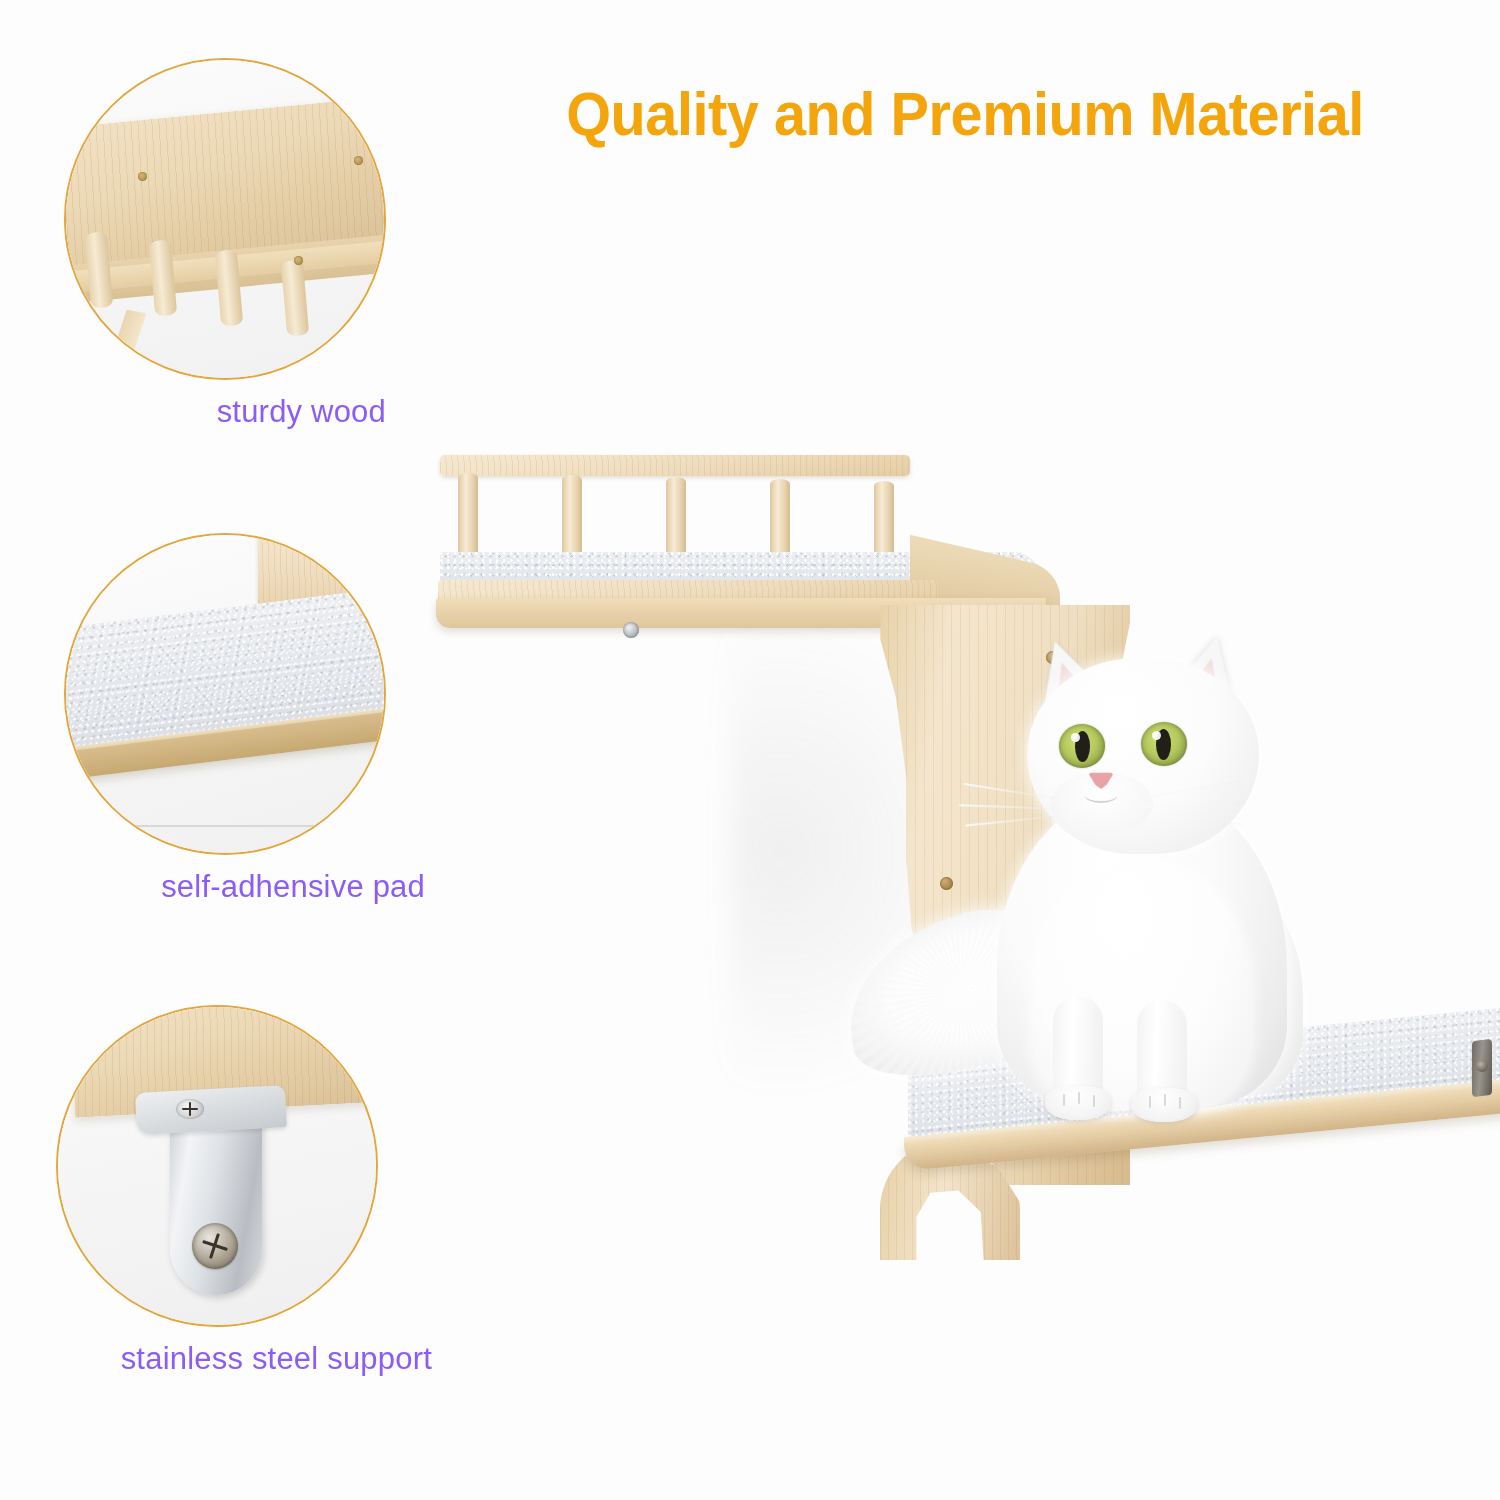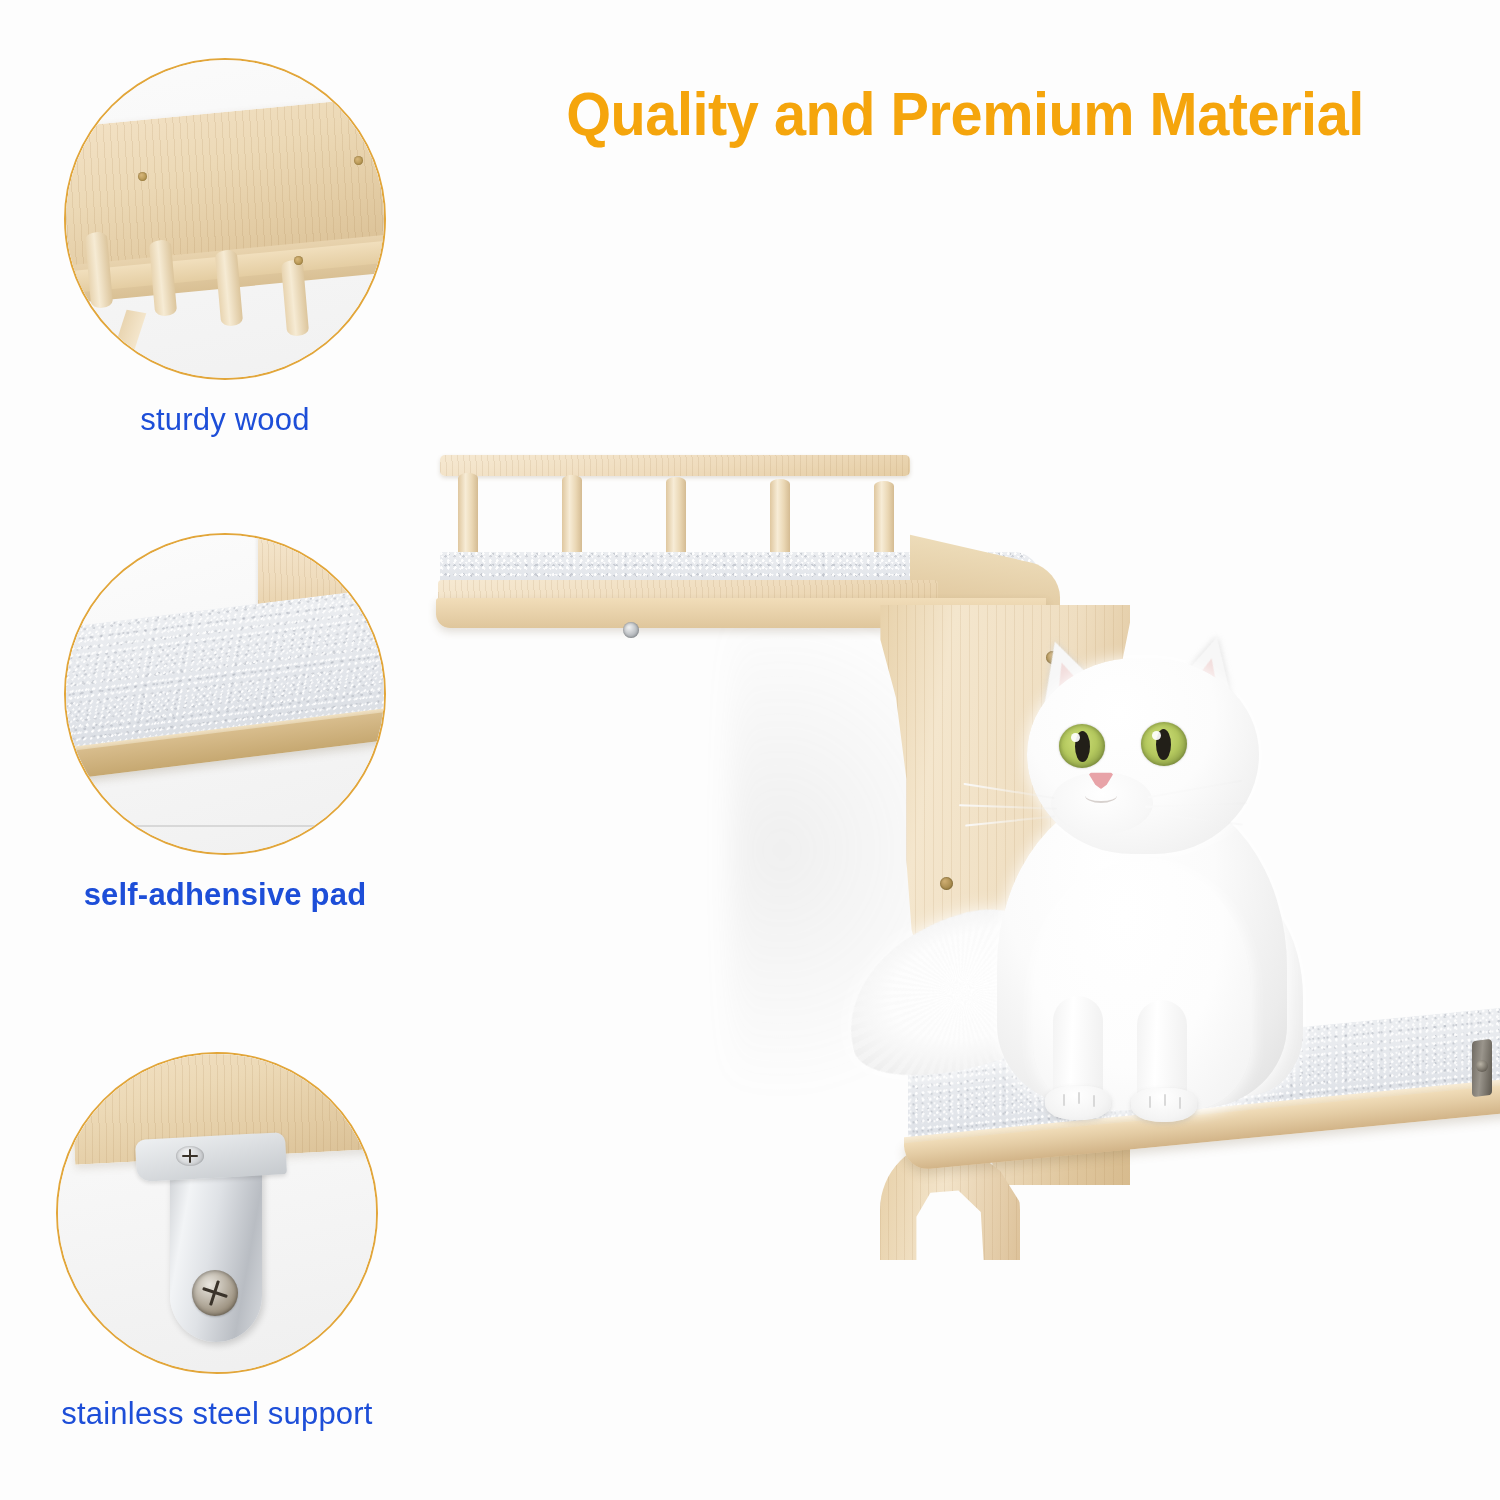--- a/index.html
+++ b/index.html
@@ -37,25 +37,25 @@
   .feature { position:absolute; }
   .circle {
     position:relative;
     width:322px; height:322px;
     border-radius:50%;
     border:2px solid #e2a63a;
     overflow:hidden;
     background:#fafafa;
   }
   .caption {
-    margin-top:22px;
-    text-align:center;
+    margin-top:14px;
+    text-align:right;
     width:322px;
     font-size:31px;
-    color:#1d4ed8;
+    color:#8b5cf6;
     letter-spacing:0.2px;
     white-space:nowrap;
   }
   .caption.wide { width:430px; margin-left:-54px; }
   .caption.mid  { width:400px; margin-left:-39px; }
 
   
   .wood {
     background:
       repeating-linear-gradient(92deg,
@@ -412,34 +412,34 @@
 
       <div class="c1-screw" style="left:72px;  top:112px;"></div>
       <div class="c1-screw" style="left:228px; top:196px;"></div>
       <div class="c1-screw" style="left:288px; top:96px;"></div>
 
       <div class="c1-leg wood2"></div>
     </div>
     <div class="caption">sturdy wood</div>
   </div>
 
-  <div class="feature" style="left:64px; top:533px;font-weight:bold;">
+  <div class="feature" style="left:64px; top:533px;">
     <div class="circle">
       <div class="c2-bg"></div>
       <div class="c2-floor"></div>
       <div class="c2-wallpanel wood2"></div>
       <div class="c1-screw" style="left:264px; top:28px;"></div>
       <div class="c2-pad felt"></div>
       <div class="c2-edge2"></div>
       <div class="c2-edge"></div>
     </div>
     <div class="caption mid">self-adhensive pad</div>
   </div>
 
-  <div class="feature" style="left:56px; top:1052px;">
+  <div class="feature" style="left:56px; top:1005px;">
     <div class="circle">
       <div class="c3-bg"></div>
       <div class="c3-shelf wood"></div>
       <div class="c3-bracket"></div>
       <div class="c3-bracket-top"></div>
       <div class="c3-scr-top">
         <div class="cross" style="left:6px; top:9px; width:16px; height:2px;"></div>
         <div class="cross" style="left:13px; top:3px; width:2px; height:14px;"></div>
       </div>
       <div class="c3-scr-bot">

